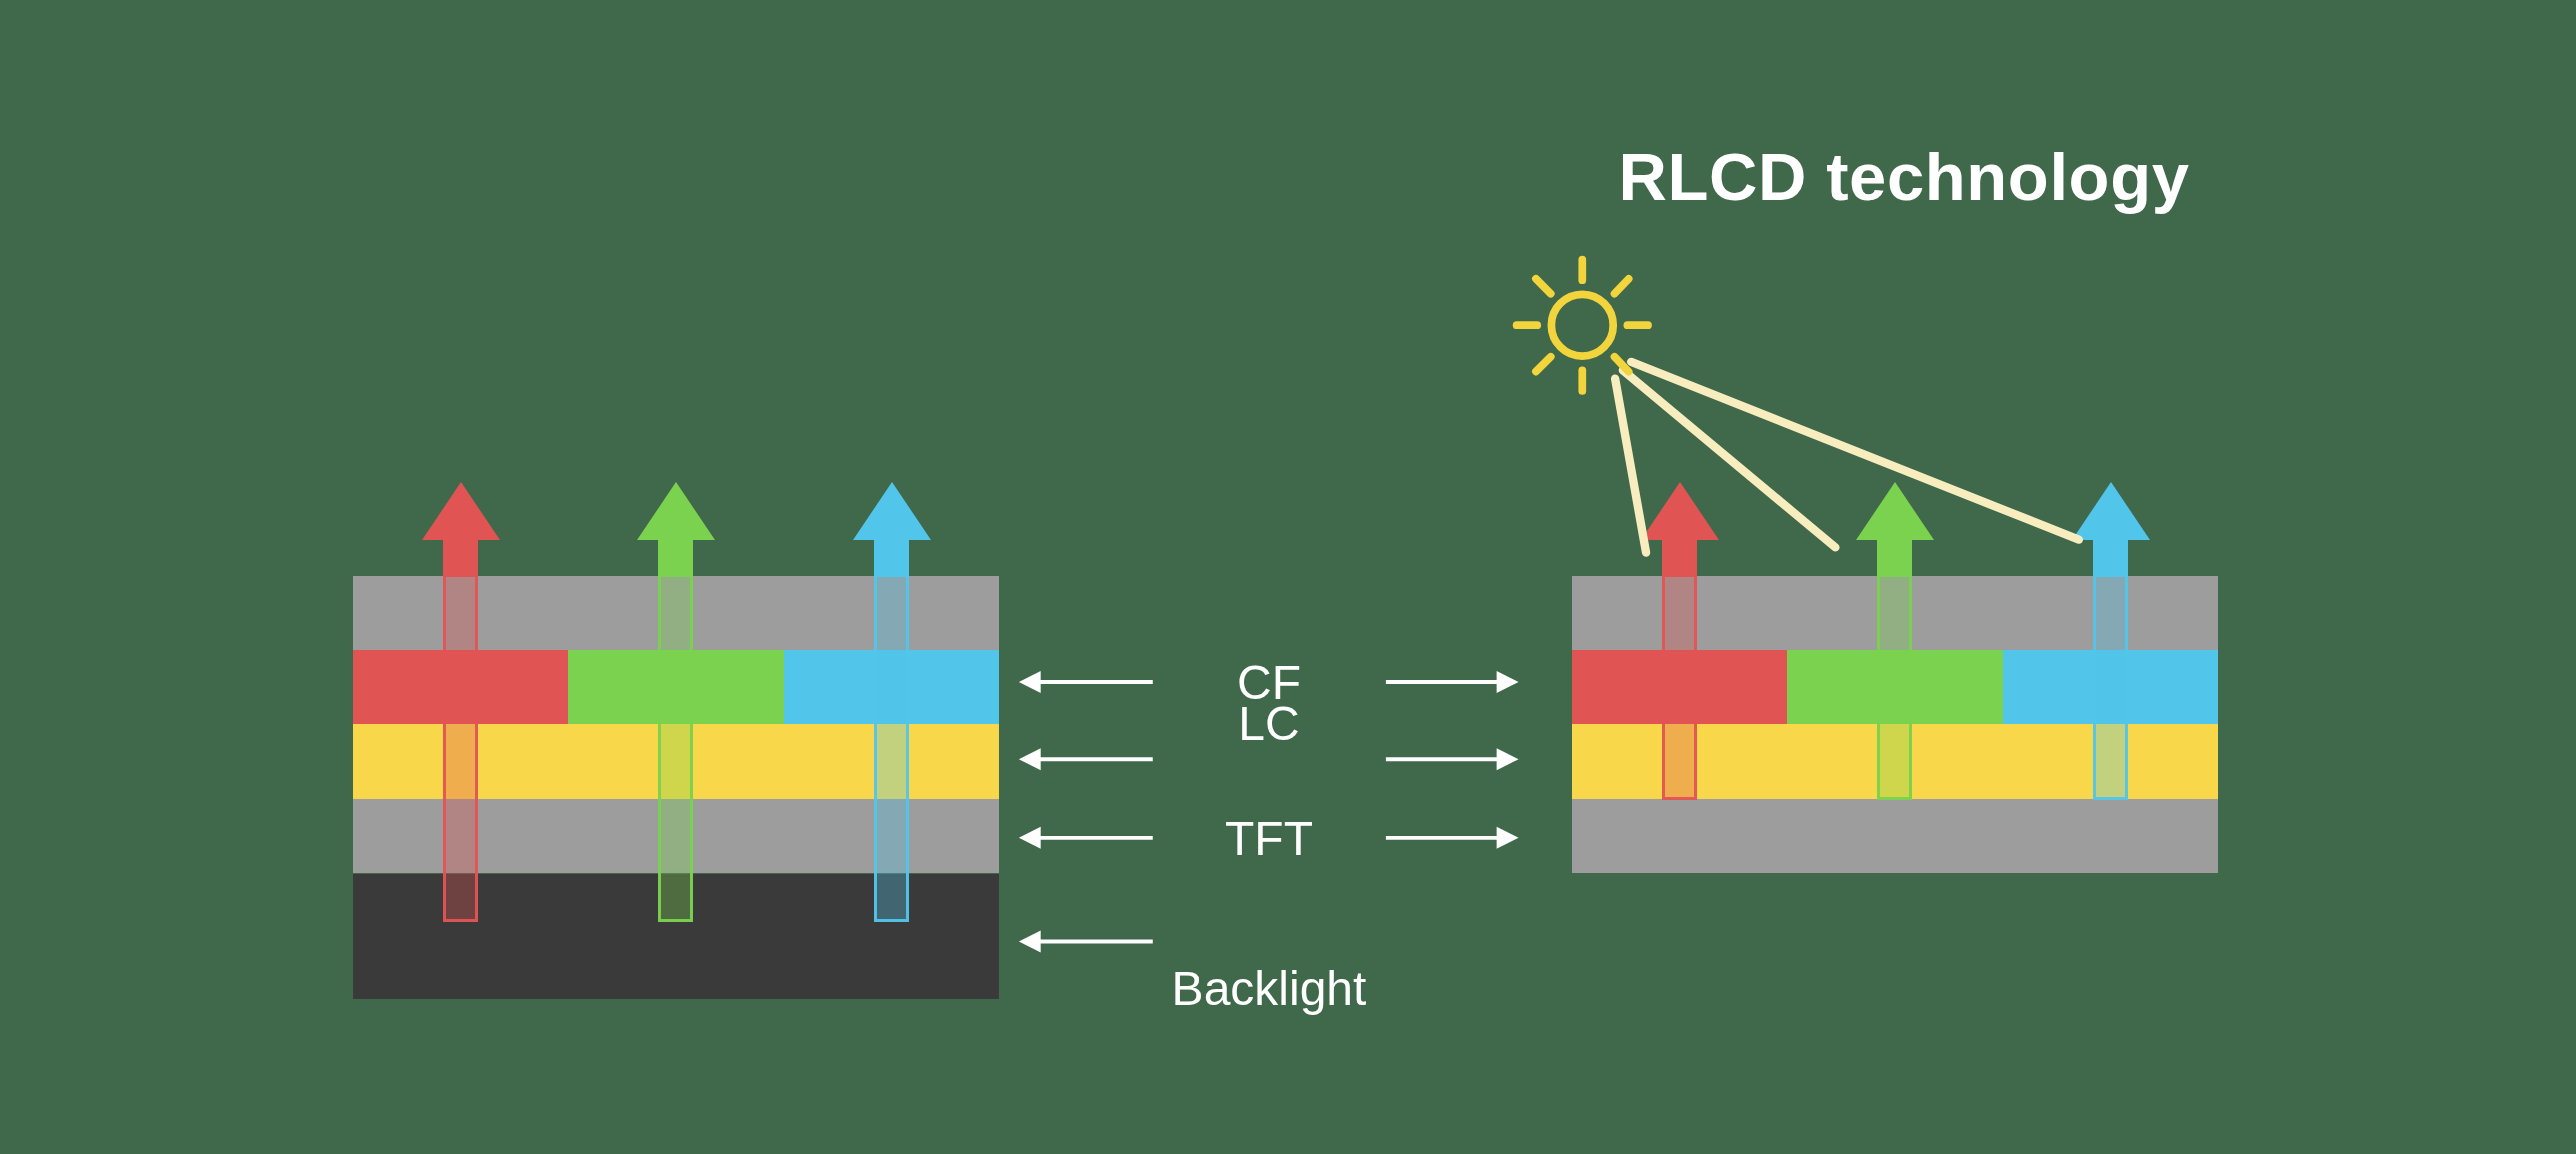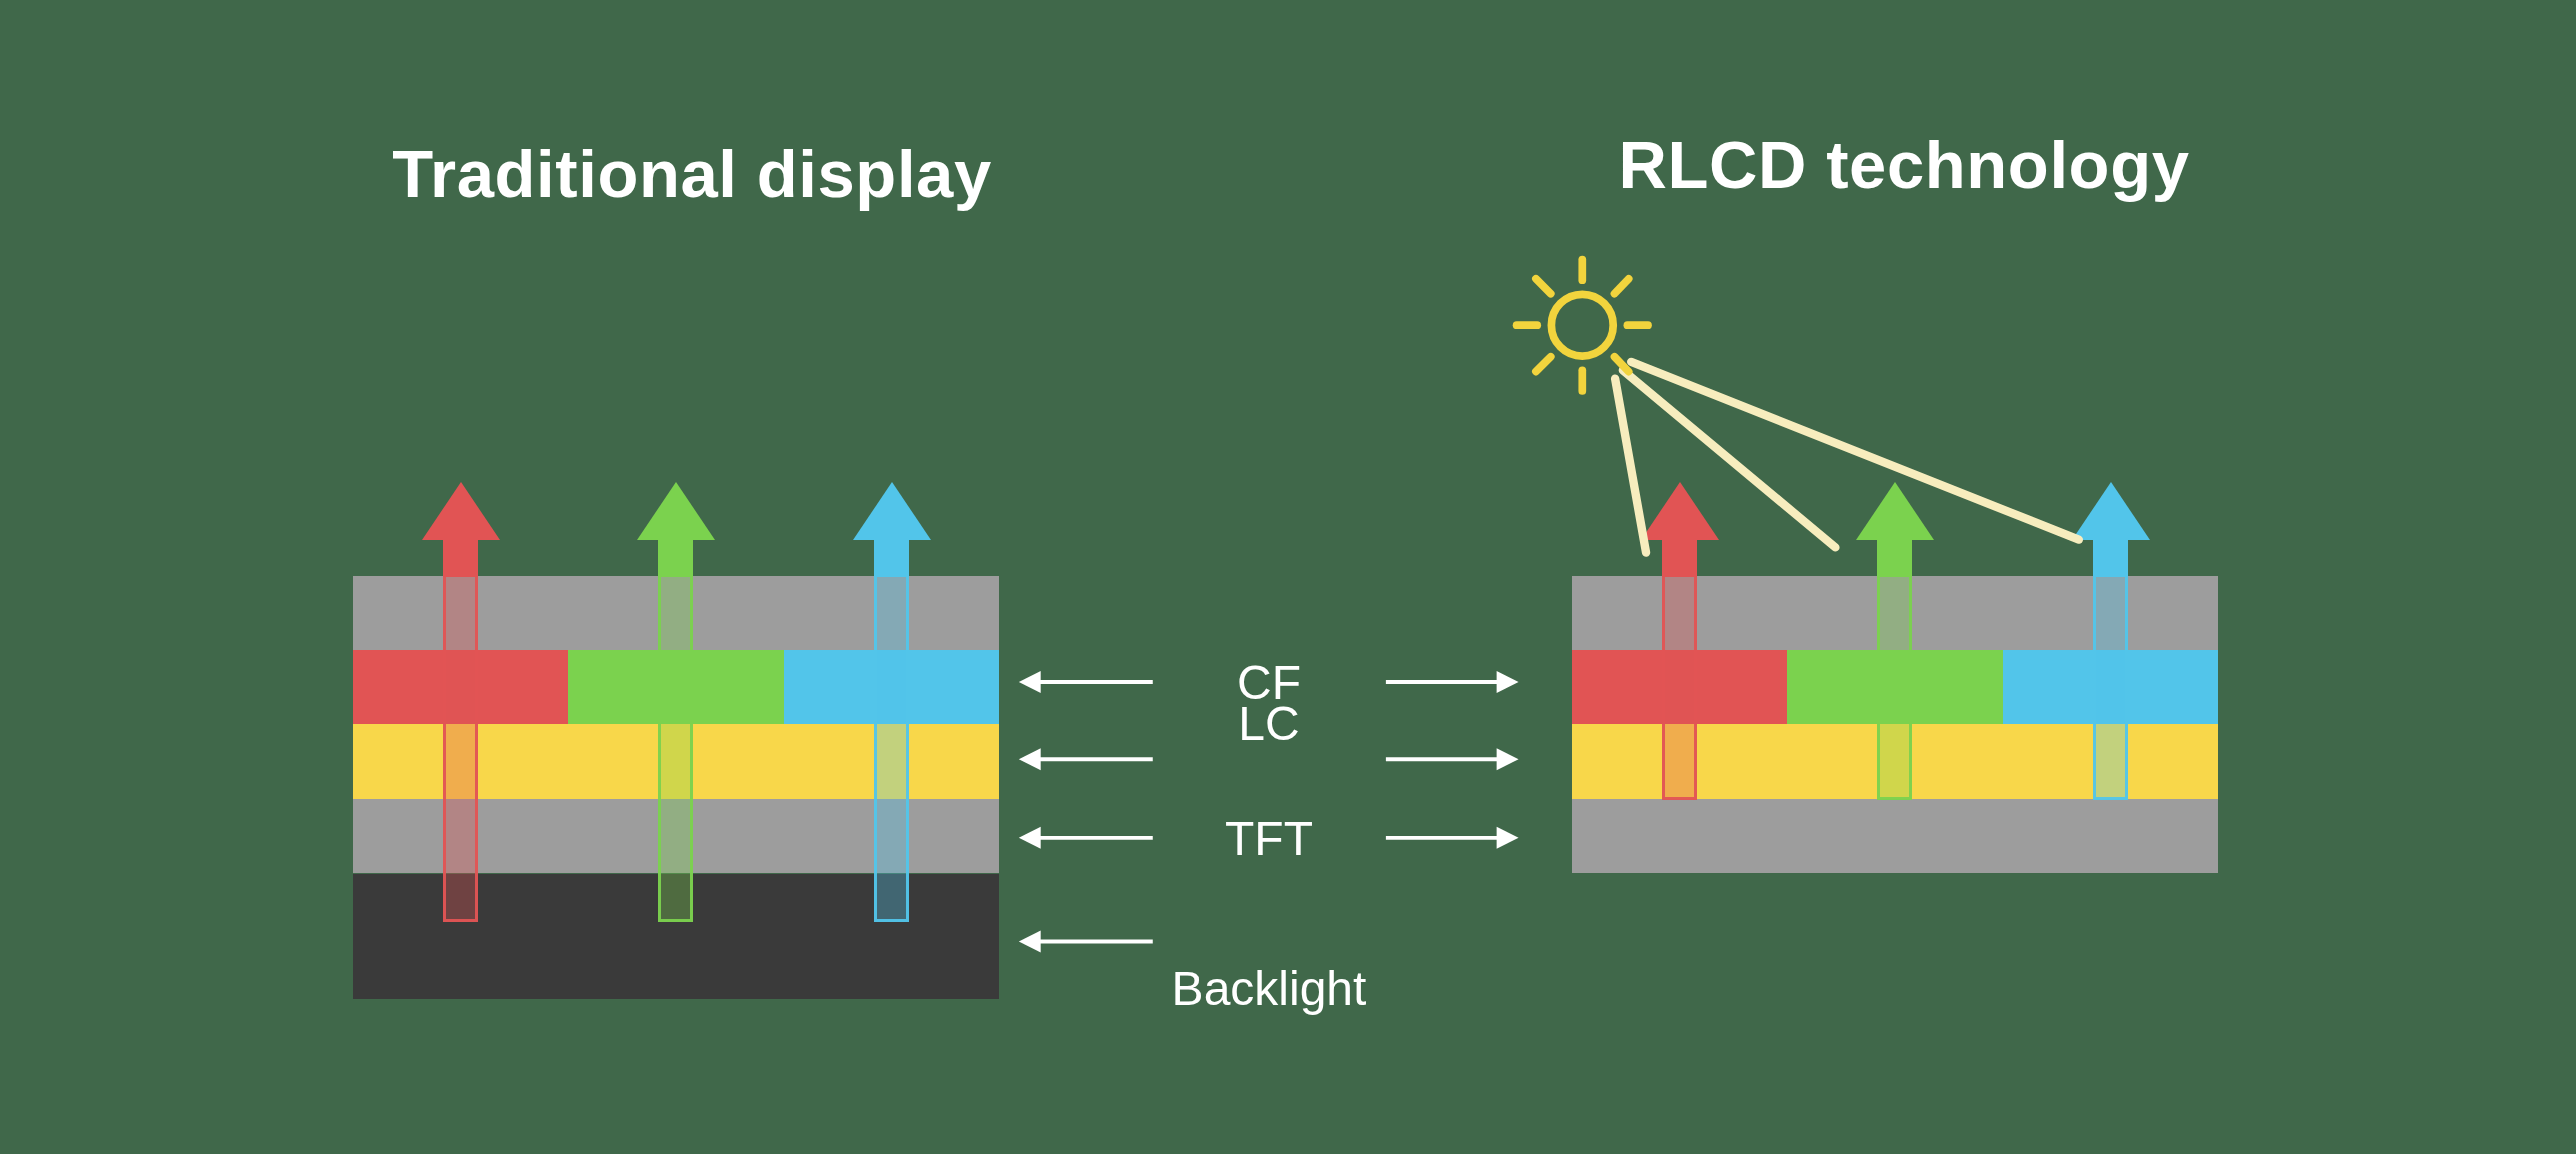--- a/index.html
+++ b/index.html
@@ -52,22 +52,21 @@
     position:absolute;left:1269px;transform:translate(-50%,-50%);
     color:var(--white);font-size:48px;white-space:nowrap;
   }
   svg.overlay{position:absolute;left:0;top:0;pointer-events:none;z-index:5;}
 </style>
 </head>
 <body>
 
 <div class="canvas">
 
-  <div class="title" style="left:692px;top:173px">Traditional display</div>
-  <div class="title" style="left:1904px;top:164px">RLCD technology</div>
+  <div class="title" style="left:1904px;top:176px">RLCD technology</div>
 
   <div class="stack" style="left:353px;top:576px;width:646px;height:422px">
     <div class="layer gray" style="top:0;height:74px"></div>
     <div class="layer" style="top:74px;height:74px">
       <div class="cf-seg red"></div>
       <div class="cf-seg green"></div>
       <div class="cf-seg blue"></div>
     </div>
     <div class="layer yellow" style="top:148px;height:75px"></div>
     <div class="layer gray" style="top:223px;height:74px"></div>

